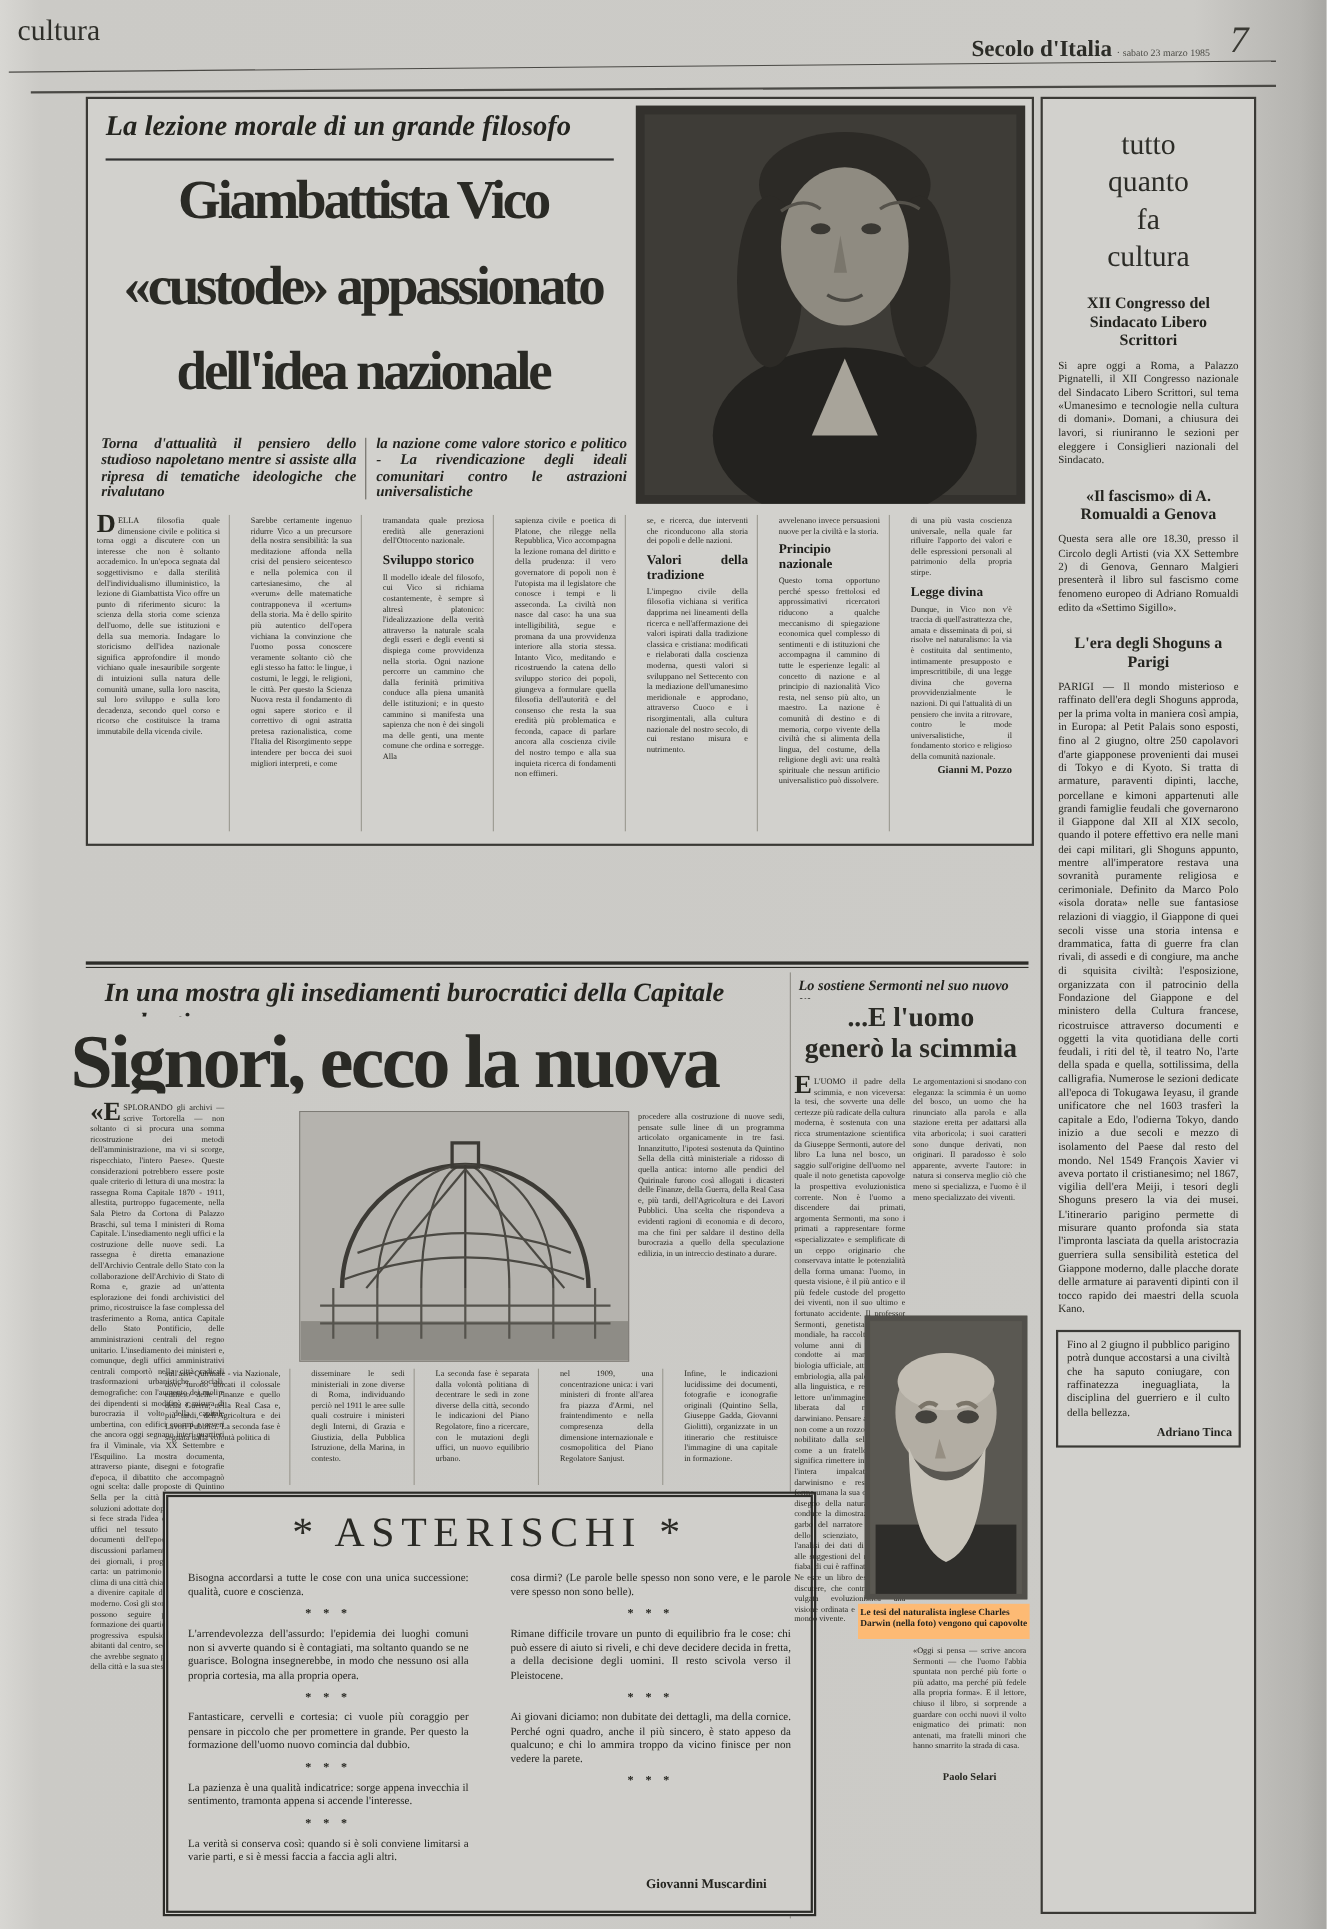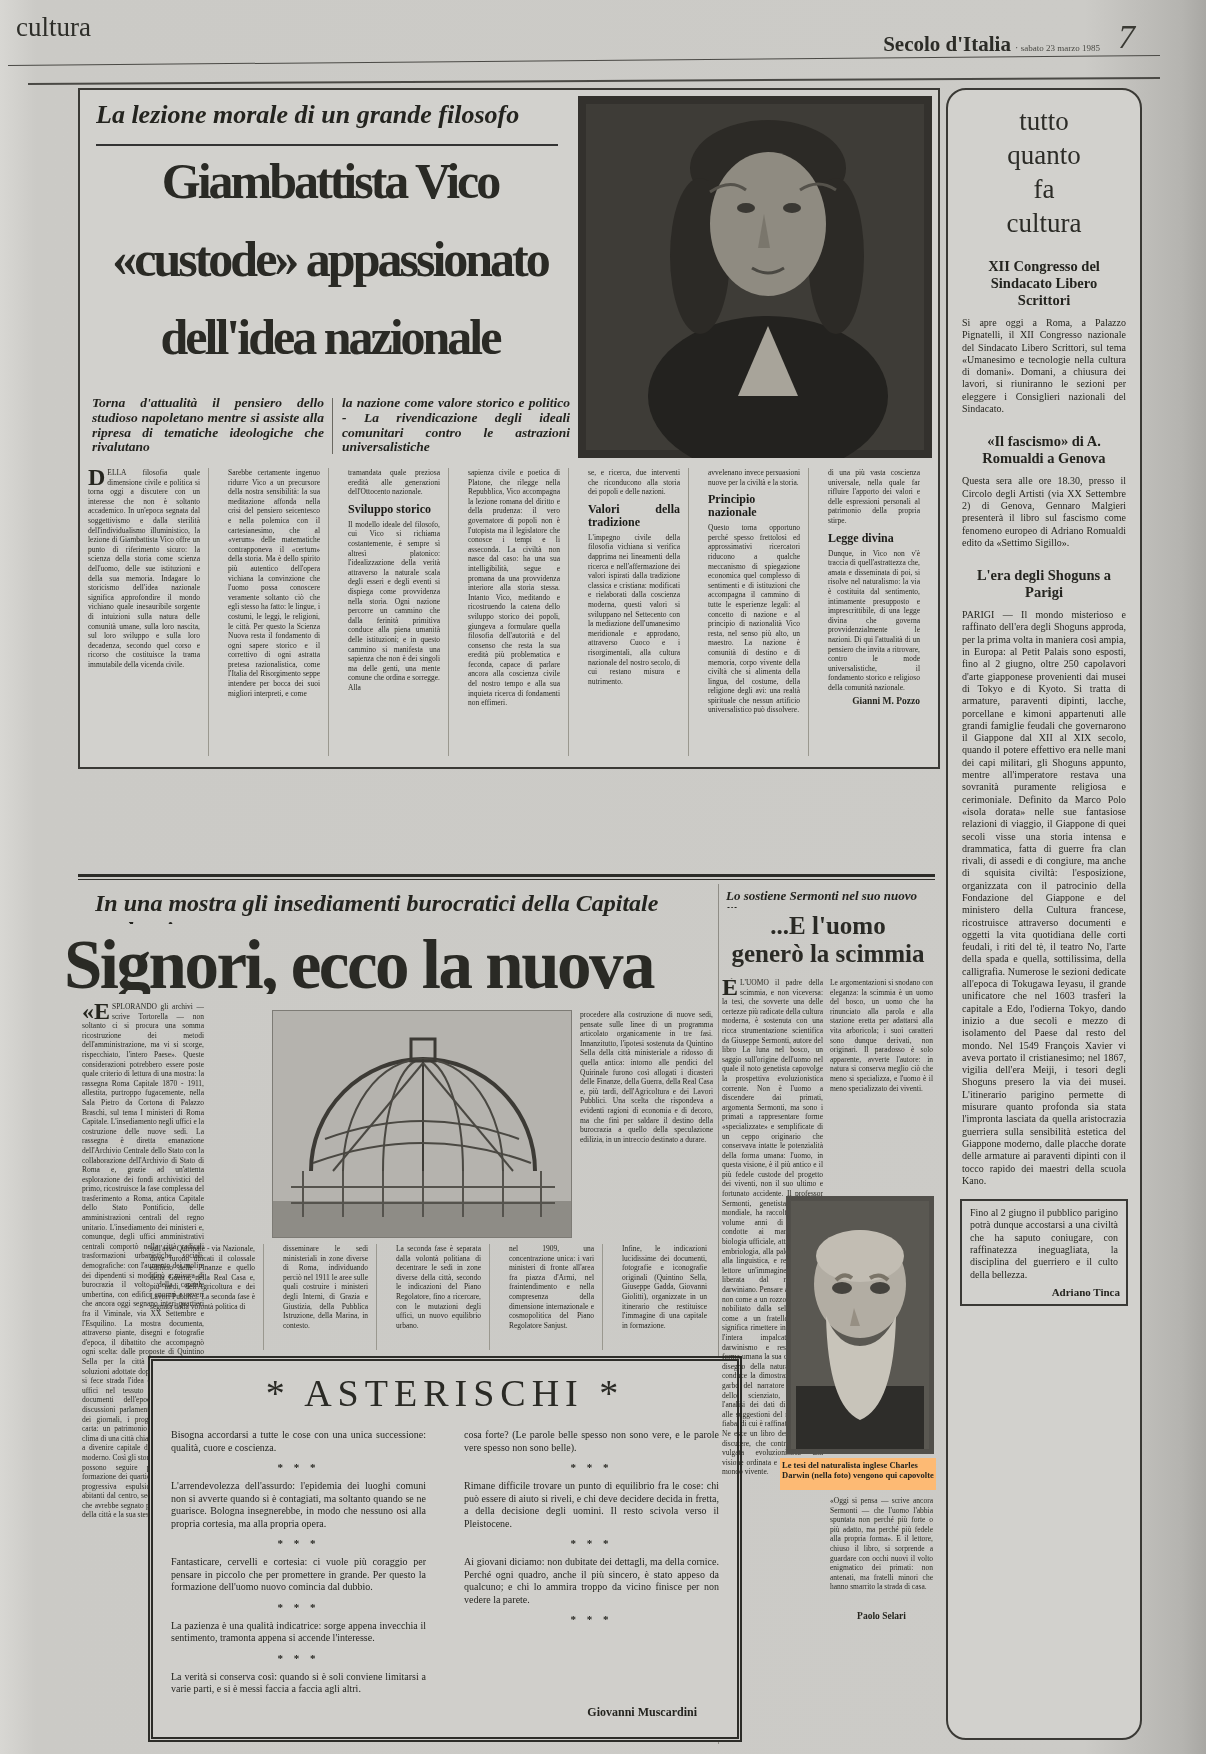--- a/index.html
+++ b/index.html
@@ -159,21 +159,21 @@
       <div class="aster-sep">* * *</div>
       <p class="aster-p">L'arrendevolezza dell'assurdo: l'epidemia dei luoghi comuni non si avverte quando si è contagiati, ma soltanto quando se ne guarisce. Bologna insegnerebbe, in modo che nessuno osi alla propria cortesia, ma alla propria opera.</p>
       <div class="aster-sep">* * *</div>
       <p class="aster-p">Fantasticare, cervelli e cortesia: ci vuole più coraggio per pensare in piccolo che per promettere in grande. Per questo la formazione dell'uomo nuovo comincia dal dubbio.</p>
       <div class="aster-sep">* * *</div>
       <p class="aster-p">La pazienza è una qualità indicatrice: sorge appena invecchia il sentimento, tramonta appena si accende l'interesse.</p>
       <div class="aster-sep">* * *</div>
       <p class="aster-p">La verità si conserva così: quando si è soli conviene limitarsi a varie parti, e si è messi faccia a faccia agli altri.</p>
     </div>
     <div style="width:50%;">
-      <p class="aster-p">cosa forte? (Le parole belle spesso non sono vere, e le parole vere spesso non sono belle).</p>
+      <p class="aster-p">cosa dirmi? (Le parole belle spesso non sono vere, e le parole vere spesso non sono belle).</p>
       <div class="aster-sep">* * *</div>
       <p class="aster-p">Rimane difficile trovare un punto di equilibrio fra le cose: chi può essere di aiuto si riveli, e chi deve decidere decida in fretta, a della decisione degli uomini. Il resto scivola verso il Pleistocene.</p>
       <div class="aster-sep">* * *</div>
       <p class="aster-p">Ai giovani diciamo: non dubitate dei dettagli, ma della cornice. Perché ogni quadro, anche il più sincero, è stato appeso da qualcuno; e chi lo ammira troppo da vicino finisce per non vedere la parete.</p>
       <div class="aster-sep">* * *</div>
     </div>
   </div>
   <div style="text-align:right;font-weight:bold;font-size:12px;padding:8px 40px 0 0;">Giovanni Muscardini</div>
 </div>
 
@@ -202,21 +202,21 @@
     <path d="M68 112 l6 18 h-10 z" fill="#968f83"></path>
   </svg>
 </div>
 <div class="abs caption" style="left:780px;top:1458px;width:156px;height:32px;z-index:3;padding:2px;box-sizing:border-box;">Le tesi del naturalista inglese Charles Darwin (nella foto) vengono qui capovolte</div>
 
 <div class="abs body-col" style="left:830px;top:1496px;width:103px;height:248px;z-index:1;">
   <div>«Oggi si pensa — scrive ancora Sermonti — che l'uomo l'abbia spuntata non perché più forte o più adatto, ma perché più fedele alla propria forma». E il lettore, chiuso il libro, si sorprende a guardare con occhi nuovi il volto enigmatico dei primati: non antenati, ma fratelli minori che hanno smarrito la strada di casa.</div>
   <div class="byline" style="text-align:center;margin-top:20px;">Paolo Selari</div>
 </div>
 
-<div class="abs panel" style="left:946px;top:88px;width:196px;height:1652px;box-sizing:border-box;padding:10px 12px;border-radius:20px;">
+<div class="abs panel" style="left:946px;top:88px;width:196px;height:1652px;box-sizing:border-box;padding:20px 12px;">
   <div style="text-align:center;font-size:27px;line-height:34px;color:#2c2c27;margin-top:4px;">
     <div>tutto</div>
     <div>quanto</div>
     <div>fa</div>
     <div>cultura</div>
   </div>
 
   <div class="side-head">XII Congresso del Sindacato Libero Scrittori</div>
   <div class="side-body">Si apre oggi a Roma, a Palazzo Pignatelli, il XII Congresso nazionale del Sindacato Libero Scrittori, sul tema «Umanesimo e tecnologie nella cultura di domani». Domani, a chiusura dei lavori, si riuniranno le sezioni per eleggere i Consiglieri nazionali del Sindacato.</div>
 

